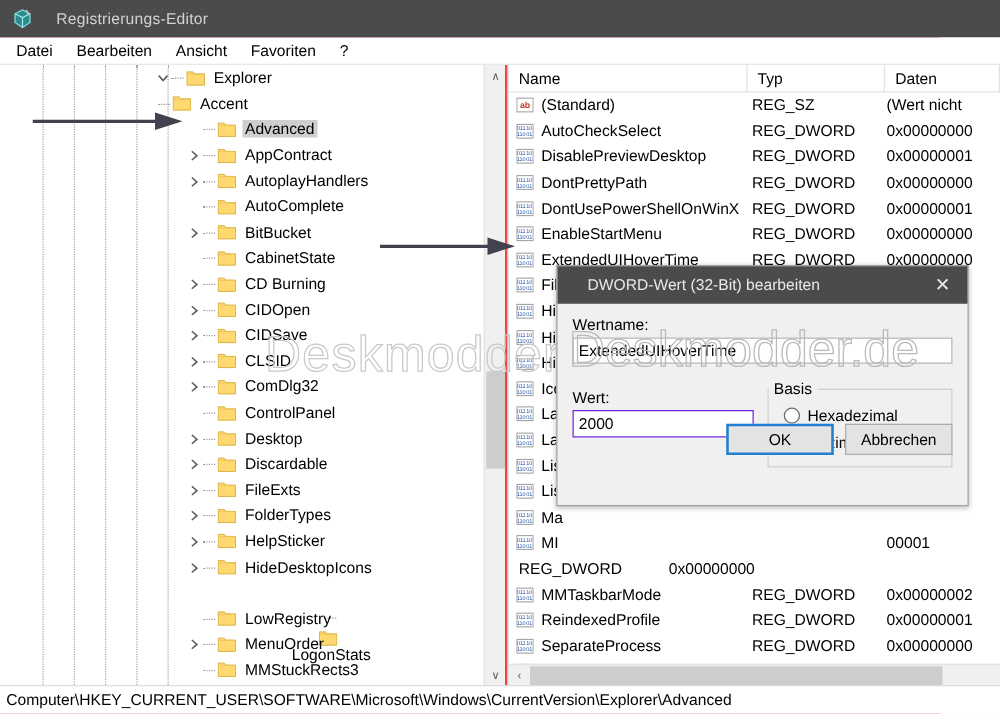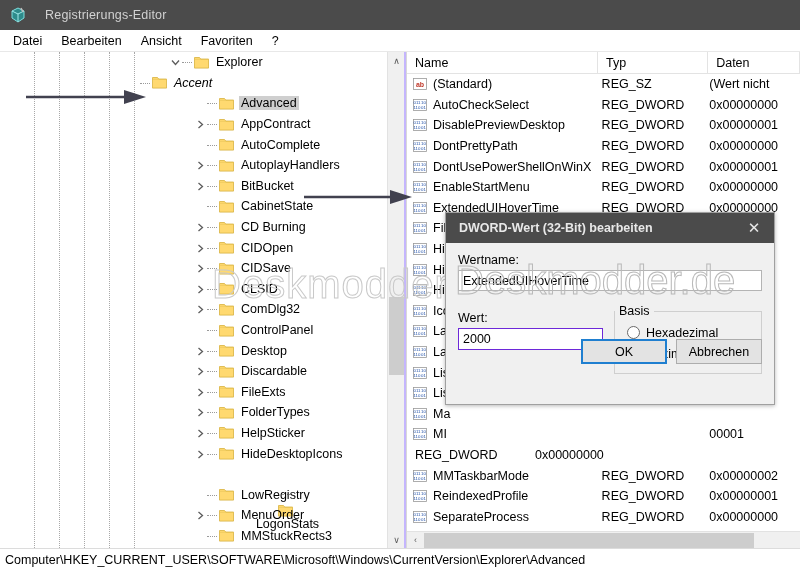--- a/index.html
+++ b/index.html
@@ -8,21 +8,21 @@
     width: 800px; height: 571px;
     overflow: hidden;
     font-family: "Liberation Sans", sans-serif;
     font-size: 12.5px;
     color: #000;
     background: #fff;
   }
   #app {
     position: relative;
     width: 752px; height: 571px;
-    background: #c4b5fd;
+    background: #ef4444;
   }
 
   
   .titlebar {
     position: absolute; left: 0; top: 0; width: 800px; height: 30px;
     background: #4b4b4b;
     display: flex; align-items: center;
   }
   .titlebar .app-icon {
     width: 18px; height: 18px; margin-left: 9px; margin-right: 18px;
@@ -57,21 +57,21 @@
     border-left: 1px solid #d8d8d8;
   }
 
   
   .tree-scroll {
     position: absolute; left: 0; top: 0; width: 382px; height: 496px;
     overflow: hidden;
   }
   .tree-row {
     position: relative; height: 20.6px; display: flex; align-items: center;
-    white-space: nowrap; font-size: 12.5px; margin-left: 45px;
+    white-space: nowrap; font-size: 12.5px;
   }
   .tree-row .twisty {
     width: 14px; height: 20px; flex: 0 0 auto; position: relative;
   }
   .tree-row .twisty svg { position: absolute; left: 3px; top: 6px; }
   .tree-row .dots {
     width: 12px; flex: 0 0 auto; height: 20px; position: relative;
   }
   .tree-row .dots::before {
     content: ""; position: absolute; left: 0; top: 10px; width: 10px;
@@ -154,21 +154,21 @@
     position: absolute; left: 445px; top: 212px; width: 330px; height: 193px;
     background: #f0f0f0;
     border: 1px solid #a0a0a0;
     box-shadow: 0 1px 4px rgba(0,0,0,.28);
     z-index: 40;
   }
   .dialog .dlg-title {
     height: 30px; background: #4b4b4b; color: #e8e8e8;
     display: flex; align-items: center; font-size: 12.5px;
   }
-  .dialog .dlg-title .t { margin-left: 13px; font-weight: bold; }
+  .dialog .dlg-title .t { margin-left: 24px; }
   .dialog .dlg-close {
     margin-left: auto; width: 40px; height: 30px;
     display: flex; align-items: center; justify-content: center;
     color: #e8e8e8; font-size: 15px;
   }
   .dialog .dlg-body { padding: 10px 12px 0 12px; position: relative; }
   .dlg-label { font-size: 12.5px; margin-bottom: 3px; }
   .dlg-input {
     width: 100%; height: 21px; border: 1px solid #b4b4b4; background: #fff;
     font-family: "Liberation Sans", sans-serif; font-size: 12.5px;
@@ -270,21 +270,21 @@
               <path d="M1 2.5 L4.5 6.5 L8 2.5" fill="none" stroke="#5c5c5c" stroke-width="1.3"></path>
             </svg>
           </span>
           <span class="dots"></span>
           <span class="folder"><svg width="15" height="13" viewBox="0 0 15 13">
               <path d="M0.5 1.5 h5 l1.3 1.6 h7.7 v9 h-14 z" fill="#ffd970" stroke="#d8b23f" stroke-width="0.8"></path>
               <path d="M0.5 3.3 h14" stroke="#e6c255" stroke-width="0.6" fill="none"></path>
             </svg></span>
           <span class="label">Explorer</span>
         </div>
-        <div class="tree-row" style="padding-left: 81px; font-style: italic;">
+        <div class="tree-row" style="padding-left: 112px;">
           <span class="twisty"></span>
           <span class="dots"></span>
           <span class="folder"><svg width="15" height="13" viewBox="0 0 15 13">
               <path d="M0.5 1.5 h5 l1.3 1.6 h7.7 v9 h-14 z" fill="#ffd970" stroke="#d8b23f" stroke-width="0.8"></path>
               <path d="M0.5 3.3 h14" stroke="#e6c255" stroke-width="0.6" fill="none"></path>
             </svg></span>
           <span class="label">Accent</span>
         </div>
         <div class="tree-row selected" style="padding-left: 148px;">
           <span class="twisty"></span>
@@ -302,40 +302,40 @@
             </svg>
           </span>
           <span class="dots"></span>
           <span class="folder"><svg width="15" height="13" viewBox="0 0 15 13">
               <path d="M0.5 1.5 h5 l1.3 1.6 h7.7 v9 h-14 z" fill="#ffd970" stroke="#d8b23f" stroke-width="0.8"></path>
               <path d="M0.5 3.3 h14" stroke="#e6c255" stroke-width="0.6" fill="none"></path>
             </svg></span>
           <span class="label">AppContract</span>
         </div>
         <div class="tree-row" style="padding-left: 148px;">
+          <span class="twisty">
+            <svg width="9" height="9" viewBox="0 0 9 9">
+              <path d="M2.5 1 L6.5 4.5 L2.5 8" fill="none" stroke="#5c5c5c" stroke-width="1.3"></path>
+            </svg>
+          </span>
+          <span class="dots"></span>
+          <span class="folder"><svg width="15" height="13" viewBox="0 0 15 13">
+              <path d="M0.5 1.5 h5 l1.3 1.6 h7.7 v9 h-14 z" fill="#ffd970" stroke="#d8b23f" stroke-width="0.8"></path>
+              <path d="M0.5 3.3 h14" stroke="#e6c255" stroke-width="0.6" fill="none"></path>
+            </svg></span>
+          <span class="label">AutoplayHandlers</span>
+        </div>
+        <div class="tree-row" style="padding-left: 148px;">
           <span class="twisty"></span>
           <span class="dots"></span>
           <span class="folder"><svg width="15" height="13" viewBox="0 0 15 13">
               <path d="M0.5 1.5 h5 l1.3 1.6 h7.7 v9 h-14 z" fill="#ffd970" stroke="#d8b23f" stroke-width="0.8"></path>
               <path d="M0.5 3.3 h14" stroke="#e6c255" stroke-width="0.6" fill="none"></path>
             </svg></span>
           <span class="label">AutoComplete</span>
-        </div>
-        <div class="tree-row" style="padding-left: 148px;">
-          <span class="twisty">
-            <svg width="9" height="9" viewBox="0 0 9 9">
-              <path d="M2.5 1 L6.5 4.5 L2.5 8" fill="none" stroke="#5c5c5c" stroke-width="1.3"></path>
-            </svg>
-          </span>
-          <span class="dots"></span>
-          <span class="folder"><svg width="15" height="13" viewBox="0 0 15 13">
-              <path d="M0.5 1.5 h5 l1.3 1.6 h7.7 v9 h-14 z" fill="#ffd970" stroke="#d8b23f" stroke-width="0.8"></path>
-              <path d="M0.5 3.3 h14" stroke="#e6c255" stroke-width="0.6" fill="none"></path>
-            </svg></span>
-          <span class="label">AutoplayHandlers</span>
         </div>
         <div class="tree-row" style="padding-left: 148px;">
           <span class="twisty">
             <svg width="9" height="9" viewBox="0 0 9 9">
               <path d="M2.5 1 L6.5 4.5 L2.5 8" fill="none" stroke="#5c5c5c" stroke-width="1.3"></path>
             </svg>
           </span>
           <span class="dots"></span>
           <span class="folder"><svg width="15" height="13" viewBox="0 0 15 13">
               <path d="M0.5 1.5 h5 l1.3 1.6 h7.7 v9 h-14 z" fill="#ffd970" stroke="#d8b23f" stroke-width="0.8"></path>

